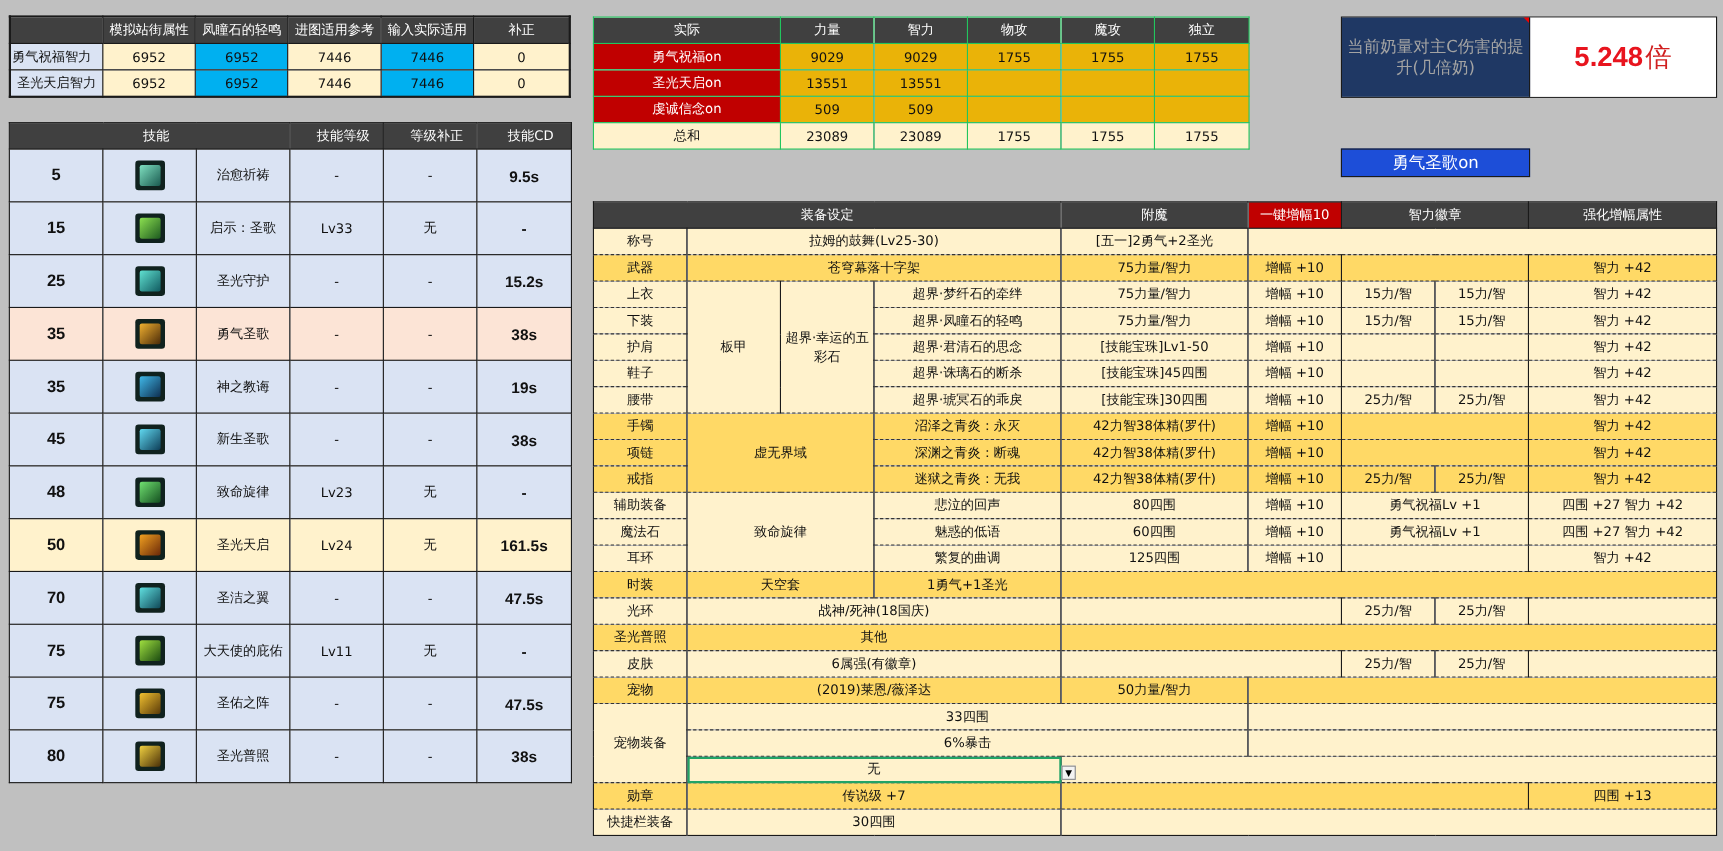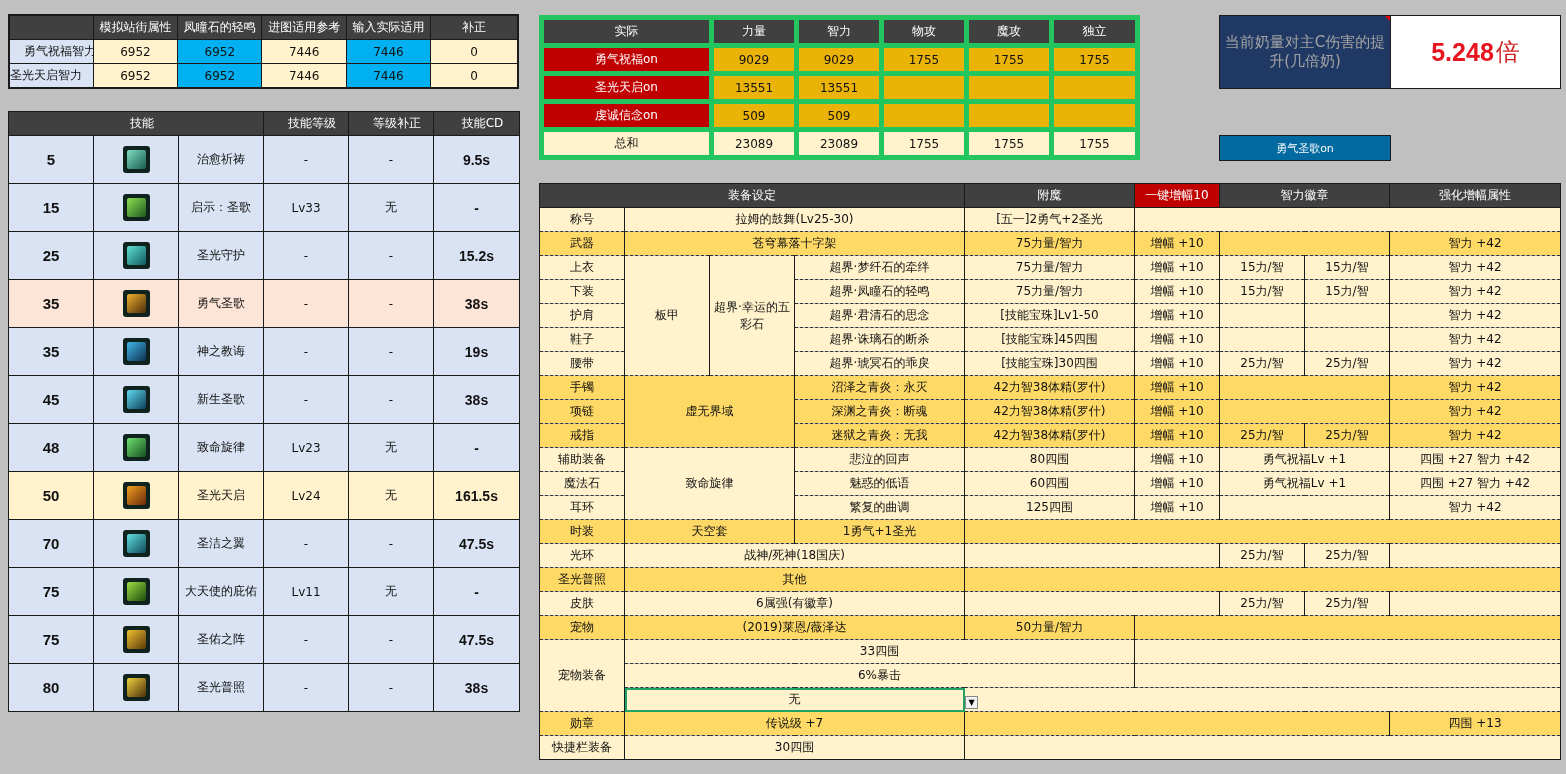--- a/index.html
+++ b/index.html
@@ -13,21 +13,21 @@
   .blue{background:#00b0f0;}
   .white{background:#eab308;}
   .lav{background:#dae3f3;}
   .peach{background:#fce4d6;}
   .red{background:#c00000;color:#fff;}
   
   #t1{left:8px;top:14px;width:511px;border:2px solid #1a1a1a;}
   #t1 td{border:1px solid #1a1a1a;height:23px;}
   
   #t2{left:539px;top:15px;width:596px;border:1px solid #1a1a1a;}
-  #t2 td{border:5px solid #22c55e;height:23px;}
+  #t2 td{border:1px solid #22c55e;height:23px;}
   
   #t3{left:8px;top:111px;width:511px;border:1px solid #1a1a1a;}
   #t3 td{border:1px solid #1a1a1a;}
   #t3 tr.sk td{height:47px;}
   #t3 tr.h td{height:23px;padding-left:12px;}
   .lvl{font-family:"Liberation Sans",sans-serif;font-weight:bold;font-size:15px;}
   .cd{font-family:Liberation Sans, sans-serif;font-weight:bold;font-size:14px;}
   .ico{display:inline-block;width:27px;height:27px;border-radius:3px;background:#10221e;position:relative;vertical-align:middle;}
   .ico span{position:absolute;left:4px;top:4px;width:19px;height:19px;border-radius:2px;}
   
@@ -36,21 +36,21 @@
   #t4 tr.h td{border:1px solid #1a1a1a;height:23px;}
   .sel{outline:2px solid #21a366;outline-offset:-2px;position:relative;}
   .dd{position:absolute;left:965px;top:696px;width:13px;height:13px;background:#f3f3f3;border:1px solid #888;box-sizing:border-box;font-size:8px;line-height:11px;text-align:center;color:#000;}
   
   #res{position:absolute;left:1219px;top:15px;width:340px;height:72px;border:1px solid #1a1a1a;display:flex;}
   #res .lbl{width:170px;background:#1f3864;color:#a3a3a3;font-size:15px;display:flex;align-items:center;justify-content:center;text-align:center;line-height:19px;border-right:1px solid #1a1a1a;position:relative;}
   #res .lbl:after{content:"";position:absolute;right:0;top:0;border-top:5px solid #e00;border-left:5px solid transparent;}
   #res .val{flex:1;background:#fff;display:flex;align-items:center;justify-content:center;}
   #res .num{color:#e8141e;font-family:"Liberation Sans",sans-serif;font-weight:bold;font-size:25px;}
   #res .unit{color:#d02020;font-size:24px;margin-left:2px;}
-  #song{position:absolute;left:1219px;top:135px;width:170px;height:24px;border:1px solid #1a1a1a;background:#0369a1;color:#fff;display:flex;align-items:center;justify-content:center;font-size:11px;}
+  #song{position:absolute;left:1219px;top:135px;width:170px;height:24px;border:1px solid #1a1a1a;background:#1d4ed8;color:#fff;display:flex;align-items:center;justify-content:center;font-size:15px;}
   .hred{background:#c00000;color:#fff;}
 </style>
 </head>
 <body>
 
 <table id="t1">
   <colgroup>
       <col style="width:84px">
       <col style="width:84px">
       <col style="width:84px">
@@ -61,29 +61,29 @@
   <tbody>
       <tr class="hdr">
     <td></td>
     <td>模拟站街属性</td>
     <td>凤瞳石的轻鸣</td>
     <td>进图适用参考</td>
     <td>输入实际适用</td>
     <td>补正</td>
   </tr>
   <tr>
-    <td class="lav" style="text-align:left;padding-left:14px">勇气祝福智力</td>
+    <td class="lav" style="text-align:left;padding-left:1px">勇气祝福智力</td>
     <td class="cream">6952</td>
     <td class="blue">6952</td>
     <td class="cream">7446</td>
     <td class="blue">7446</td>
     <td class="cream">0</td>
   </tr>
   <tr>
-    <td class="lav" style="text-align:left;padding-left:0">圣光天启智力</td>
+    <td class="lav" style="text-align:center;padding-left:0">圣光天启智力</td>
     <td class="cream">6952</td>
     <td class="blue">6952</td>
     <td class="cream">7446</td>
     <td class="blue">7446</td>
     <td class="cream">0</td>
   </tr>
 </tbody>
   </table>
 
 <table id="t2">

